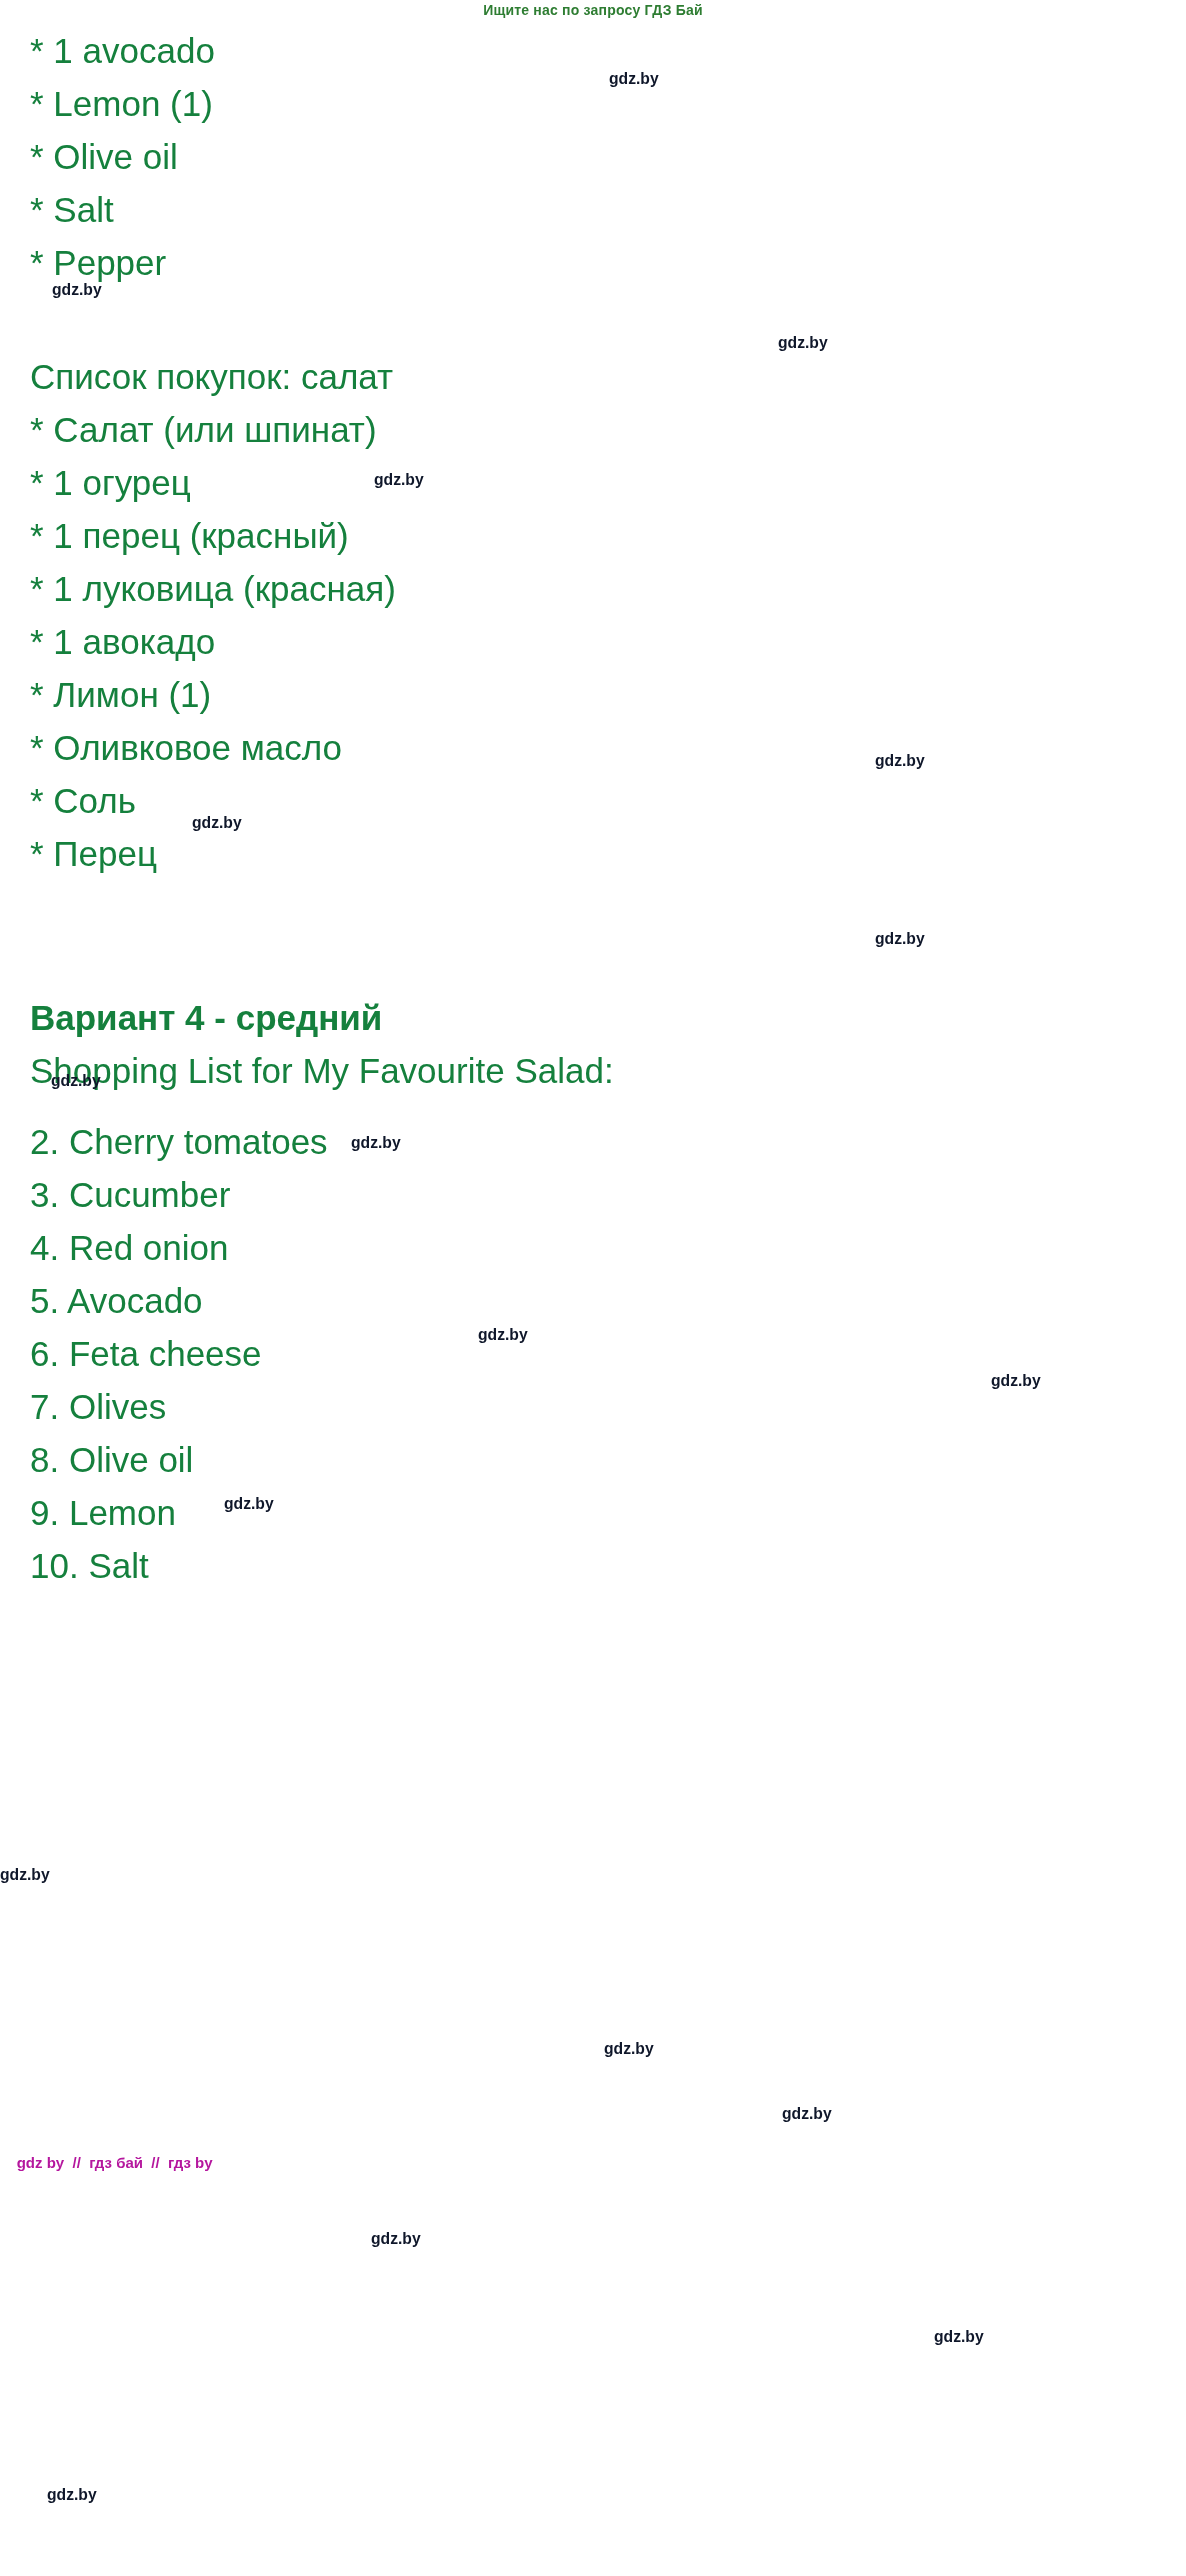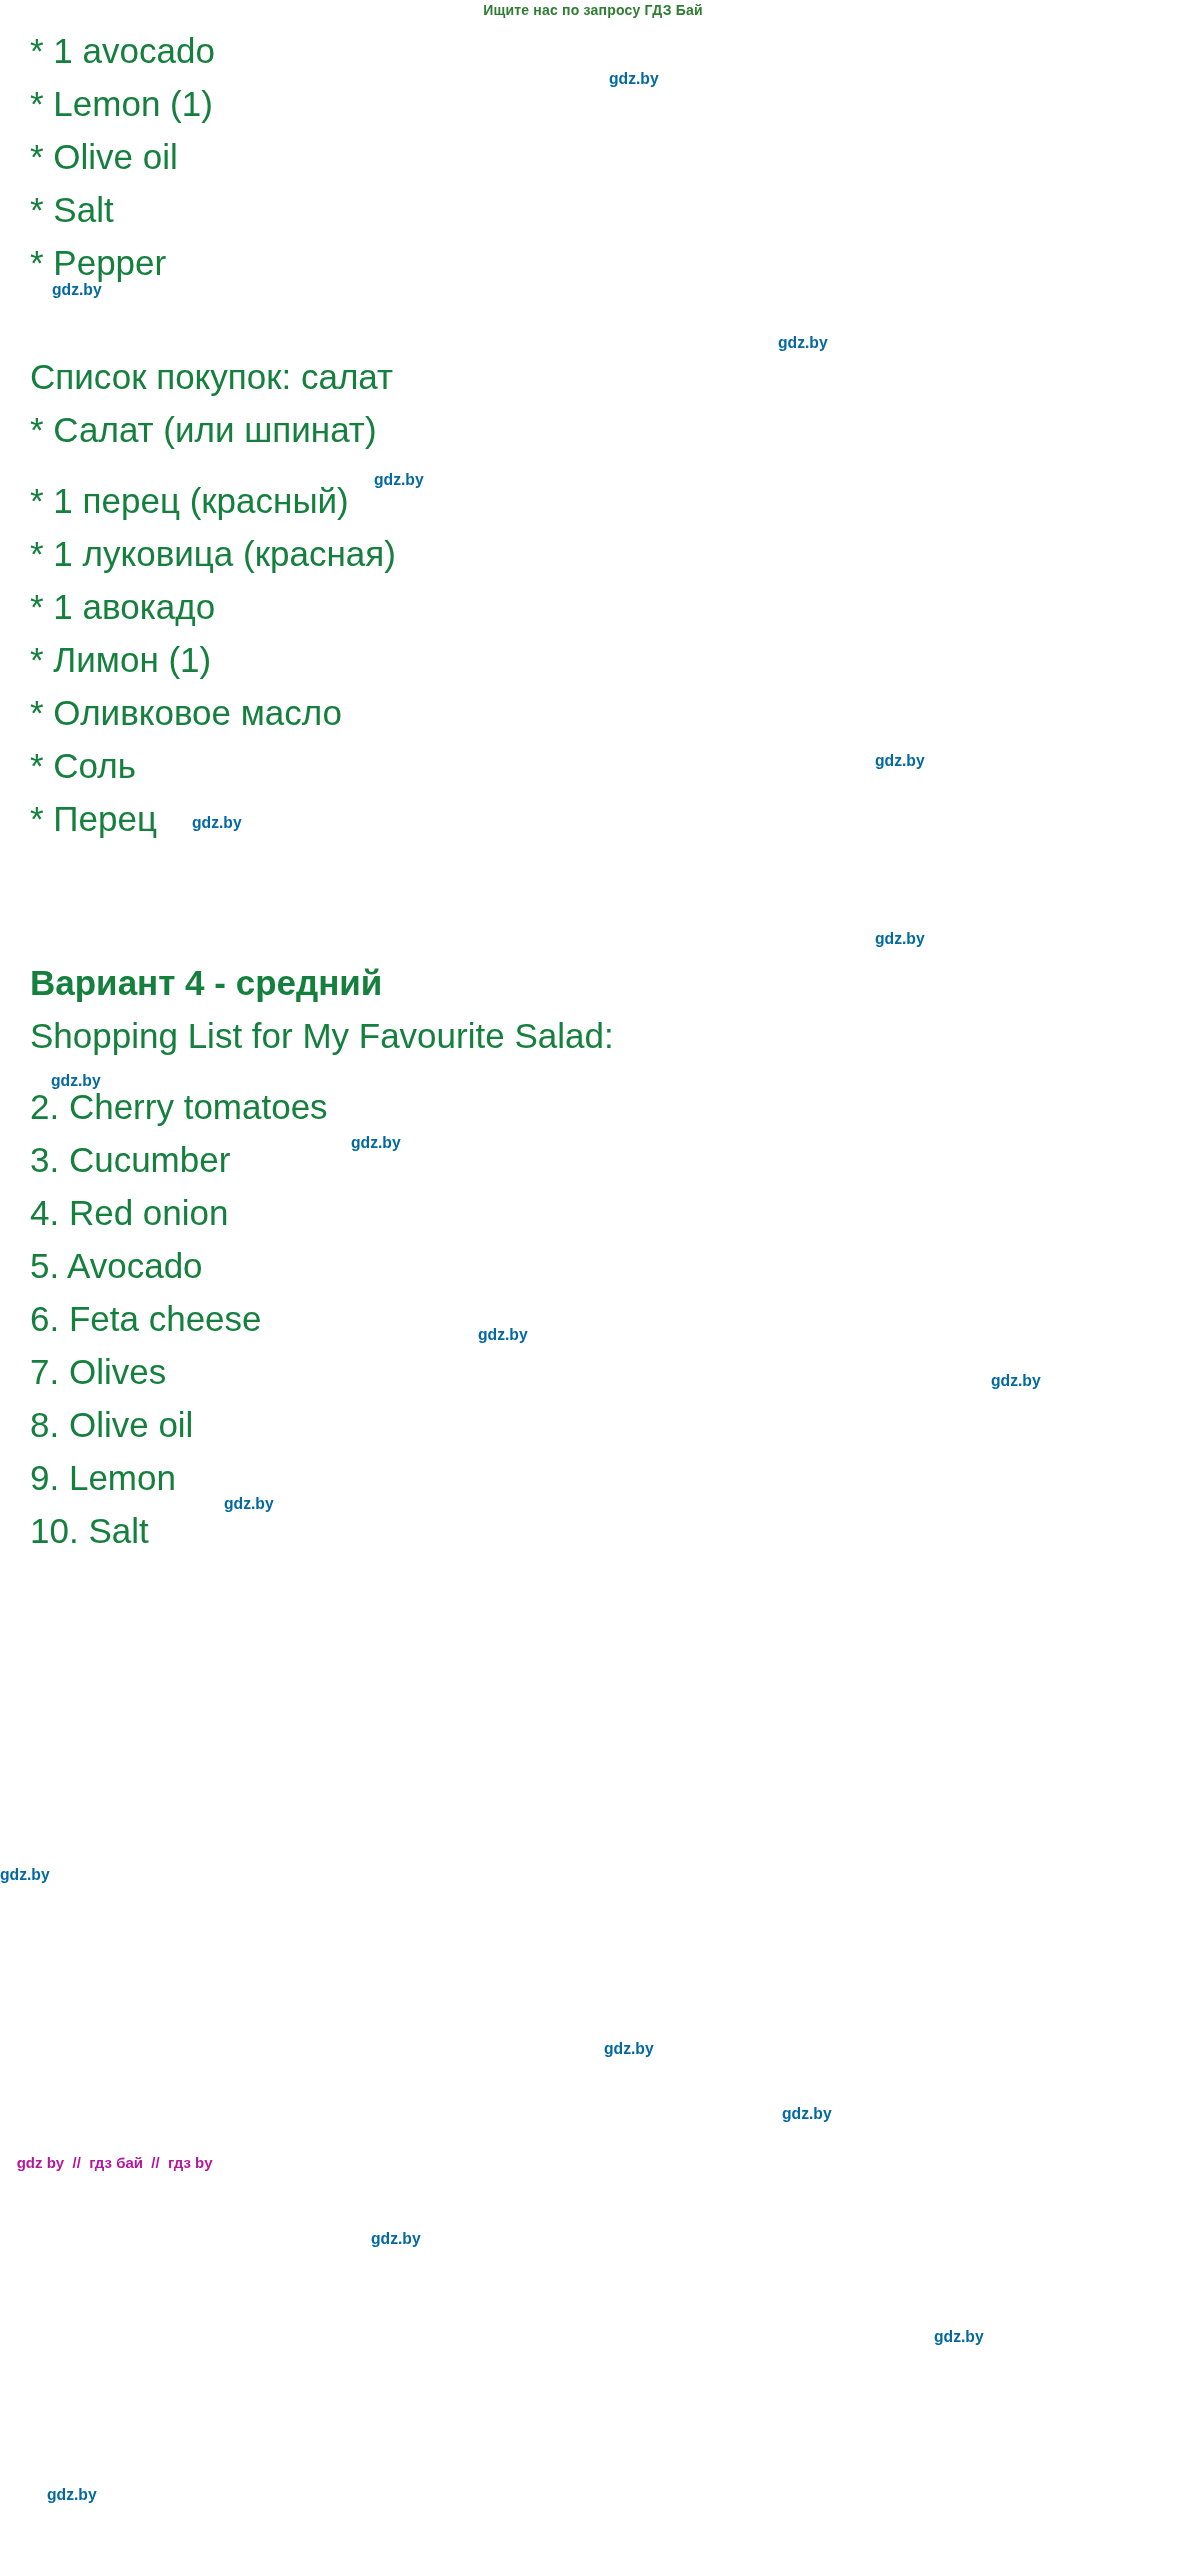--- a/index.html
+++ b/index.html
@@ -50,21 +50,21 @@
   }
   .spacer-sm { height: 18px; }
   .spacer-md { height: 50px; }
   .spacer-lg { height: 79px; }
 
   .wm {
     position: absolute;
     font-family: "Liberation Sans", sans-serif;
     font-size: 15.7px;
     font-weight: bold;
-    color: #0369a1;
+    color: #0f172a;
     white-space: nowrap;
   }
   .footer {
     position: absolute;
     left: 0;
     bottom: 6.6px;
     width: 1186px;
     text-align: left;
     font-family: "Liberation Sans", sans-serif;
     font-size: 15px;
@@ -91,20 +91,21 @@
     <div class="line">* Salt</div>
     <div class="spacer-sm"></div>
     <div class="line">* Pepper</div>
 
     <div class="spacer-lg"></div>
 
     <div class="line">Список покупок: салат</div>
     <div class="spacer-sm"></div>
     <div class="line">* Салат (или шпинат)</div>
     <div class="spacer-sm"></div>
+    <div class="line">* 1 огурец</div>
     <div class="spacer-sm"></div>
     <div class="line">* 1 перец (красный)</div>
     <div class="spacer-sm"></div>
     <div class="line">* 1 луковица (красная)</div>
     <div class="spacer-sm"></div>
     <div class="line">* 1 авокадо</div>
     <div class="spacer-sm"></div>
     <div class="line">* Лимон (1)</div>
     <div class="spacer-sm"></div>
     <div class="line">* Оливковое масло</div>

